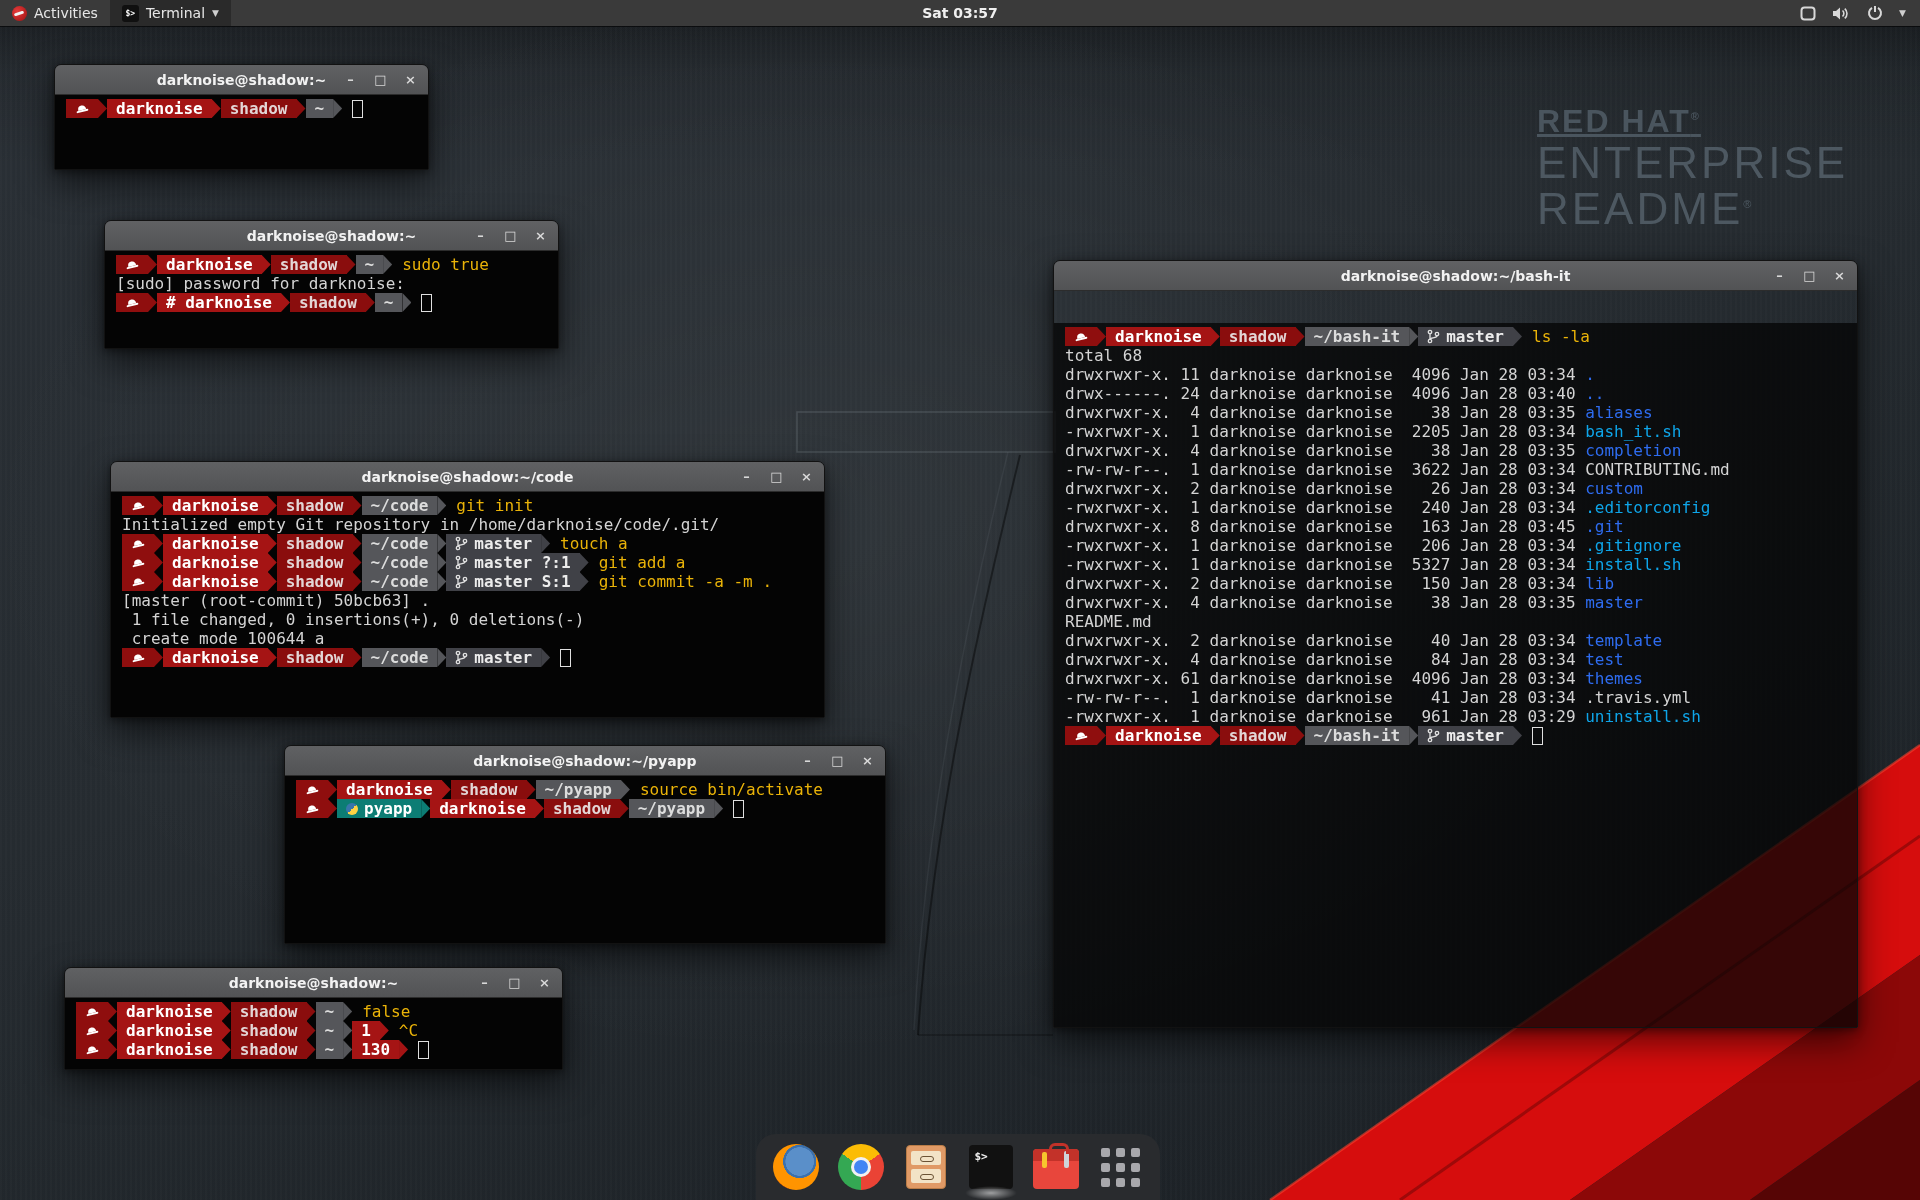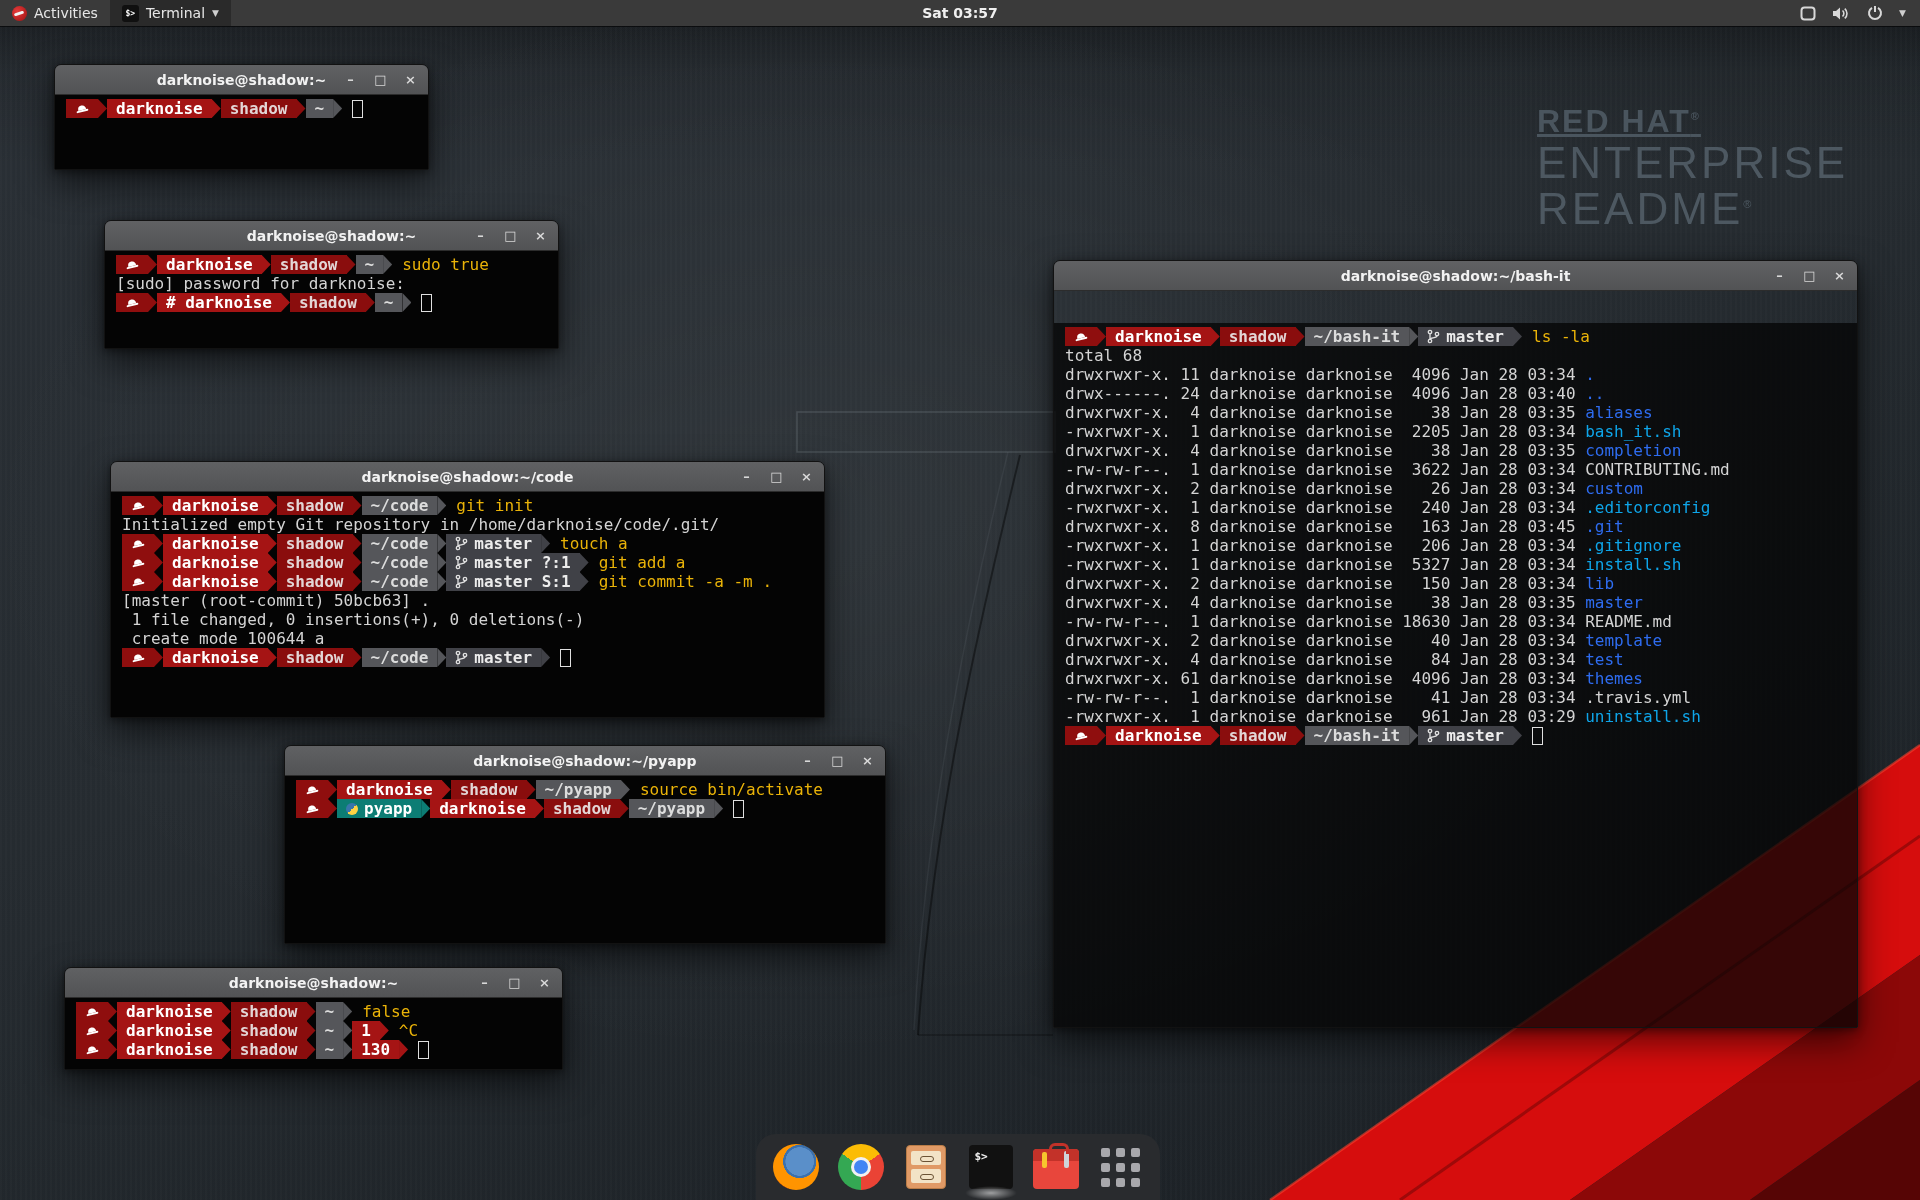--- a/index.html
+++ b/index.html
@@ -359,21 +359,21 @@
         <div class="tline"><span class="plain">-rwxrwxr-x.  1 darknoise darknoise  2205 Jan 28 03:34 </span><span class="fn-green">bash_it.sh</span></div>
         <div class="tline"><span class="plain">drwxrwxr-x.  4 darknoise darknoise    38 Jan 28 03:35 </span><span class="fn-blue">completion</span></div>
         <div class="tline"><span class="plain">-rw-rw-r--.  1 darknoise darknoise  3622 Jan 28 03:34 </span><span class="fn-fg">CONTRIBUTING.md</span></div>
         <div class="tline"><span class="plain">drwxrwxr-x.  2 darknoise darknoise    26 Jan 28 03:34 </span><span class="fn-blue">custom</span></div>
         <div class="tline"><span class="plain">-rwxrwxr-x.  1 darknoise darknoise   240 Jan 28 03:34 </span><span class="fn-green">.editorconfig</span></div>
         <div class="tline"><span class="plain">drwxrwxr-x.  8 darknoise darknoise   163 Jan 28 03:45 </span><span class="fn-blue">.git</span></div>
         <div class="tline"><span class="plain">-rwxrwxr-x.  1 darknoise darknoise   206 Jan 28 03:34 </span><span class="fn-green">.gitignore</span></div>
         <div class="tline"><span class="plain">-rwxrwxr-x.  1 darknoise darknoise  5327 Jan 28 03:34 </span><span class="fn-green">install.sh</span></div>
         <div class="tline"><span class="plain">drwxrwxr-x.  2 darknoise darknoise   150 Jan 28 03:34 </span><span class="fn-blue">lib</span></div>
         <div class="tline"><span class="plain">drwxrwxr-x.  4 darknoise darknoise    38 Jan 28 03:35 </span><span class="fn-blue">master</span></div>
-        <div class="tline"><span class="plain">-rw-rw-r--.  1 darknoise darknoise 18630 Jan 28 03:34 </span><span class="fn-fg">README.md</span></div>
+        <div class="tline"><span class="fn-fg">README.md</span></div>
         <div class="tline"><span class="plain">drwxrwxr-x.  2 darknoise darknoise    40 Jan 28 03:34 </span><span class="fn-blue">template</span></div>
         <div class="tline"><span class="plain">drwxrwxr-x.  4 darknoise darknoise    84 Jan 28 03:34 </span><span class="fn-blue">test</span></div>
         <div class="tline"><span class="plain">drwxrwxr-x. 61 darknoise darknoise  4096 Jan 28 03:34 </span><span class="fn-blue">themes</span></div>
         <div class="tline"><span class="plain">-rw-rw-r--.  1 darknoise darknoise    41 Jan 28 03:34 </span><span class="fn-fg">.travis.yml</span></div>
         <div class="tline"><span class="plain">-rwxrwxr-x.  1 darknoise darknoise   961 Jan 28 03:29 </span><span class="fn-green">uninstall.sh</span></div>
         <div class="tline"><span class="seg" style="background: rgb(143, 14, 14); color: rgb(255, 255, 255);"><svg width="14" height="11" viewBox="0 0 14 11">
               <g transform="rotate(-14 7 6)">
                 <path d="M3,7 Q3,2.5 7,2.5 Q11,2.5 11,7 Z" fill="#fff"></path>
                 <rect x="1" y="7" width="12" height="2" rx="1" fill="#fff"></rect>
               </g>

